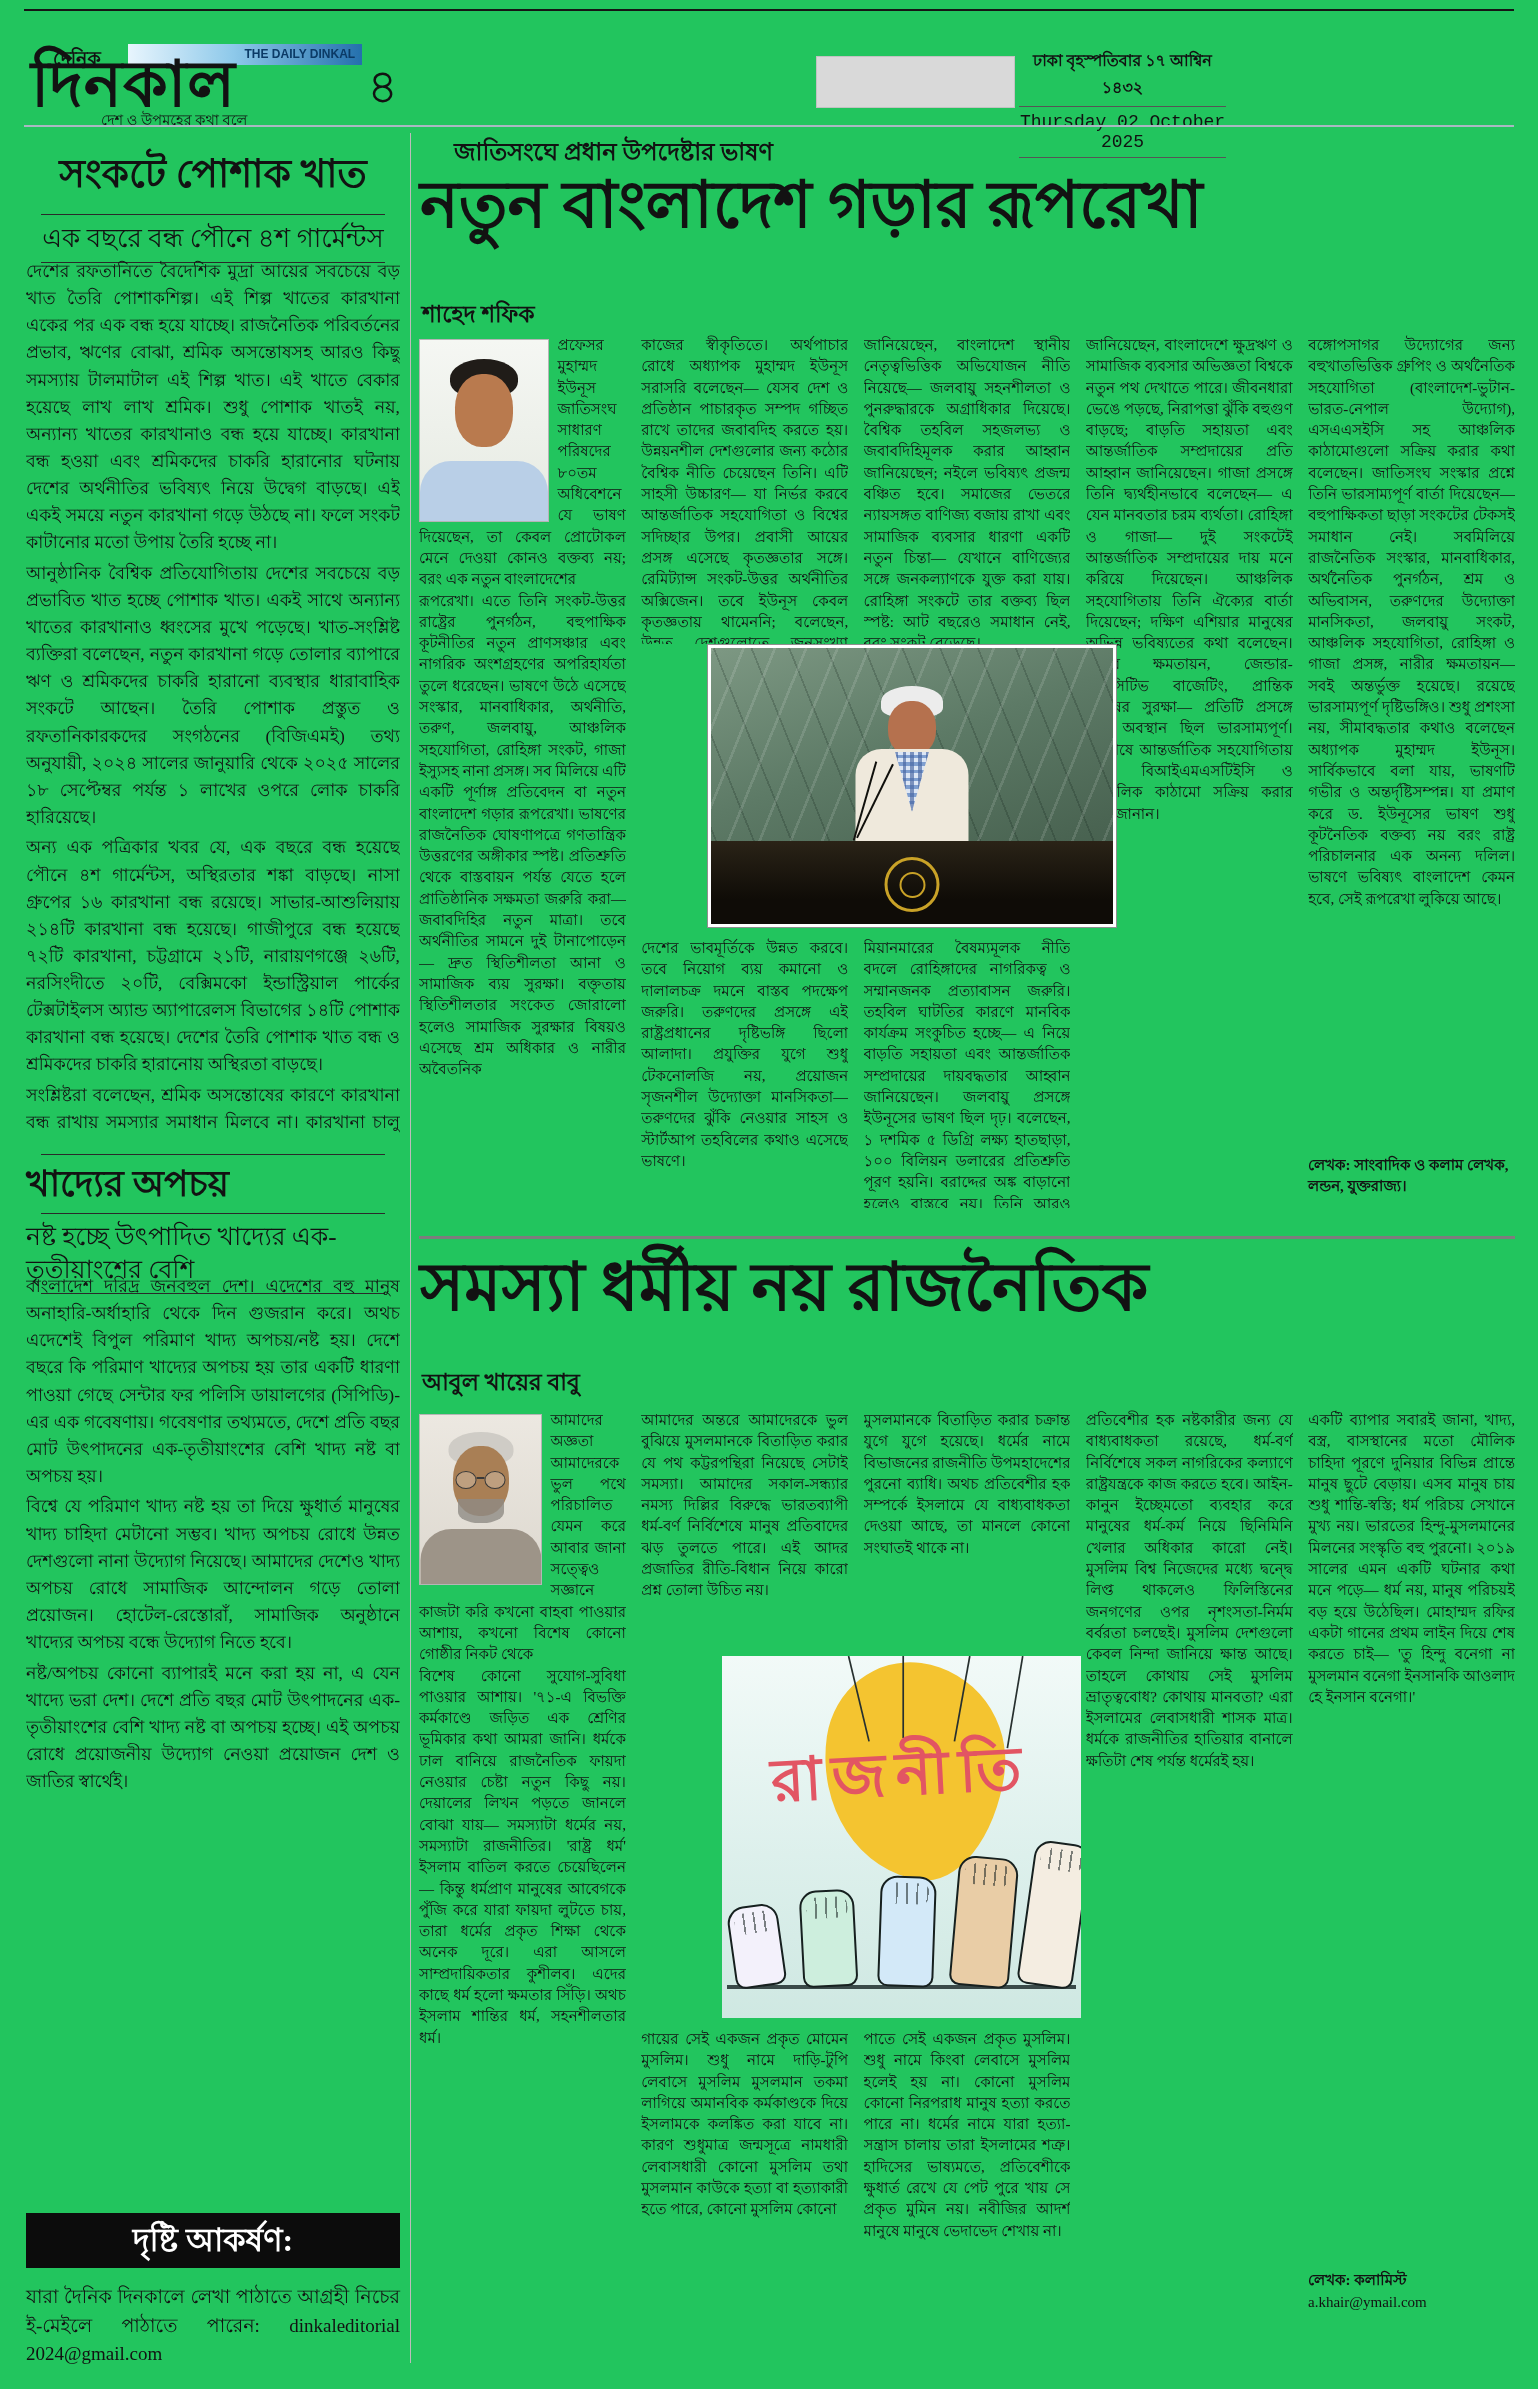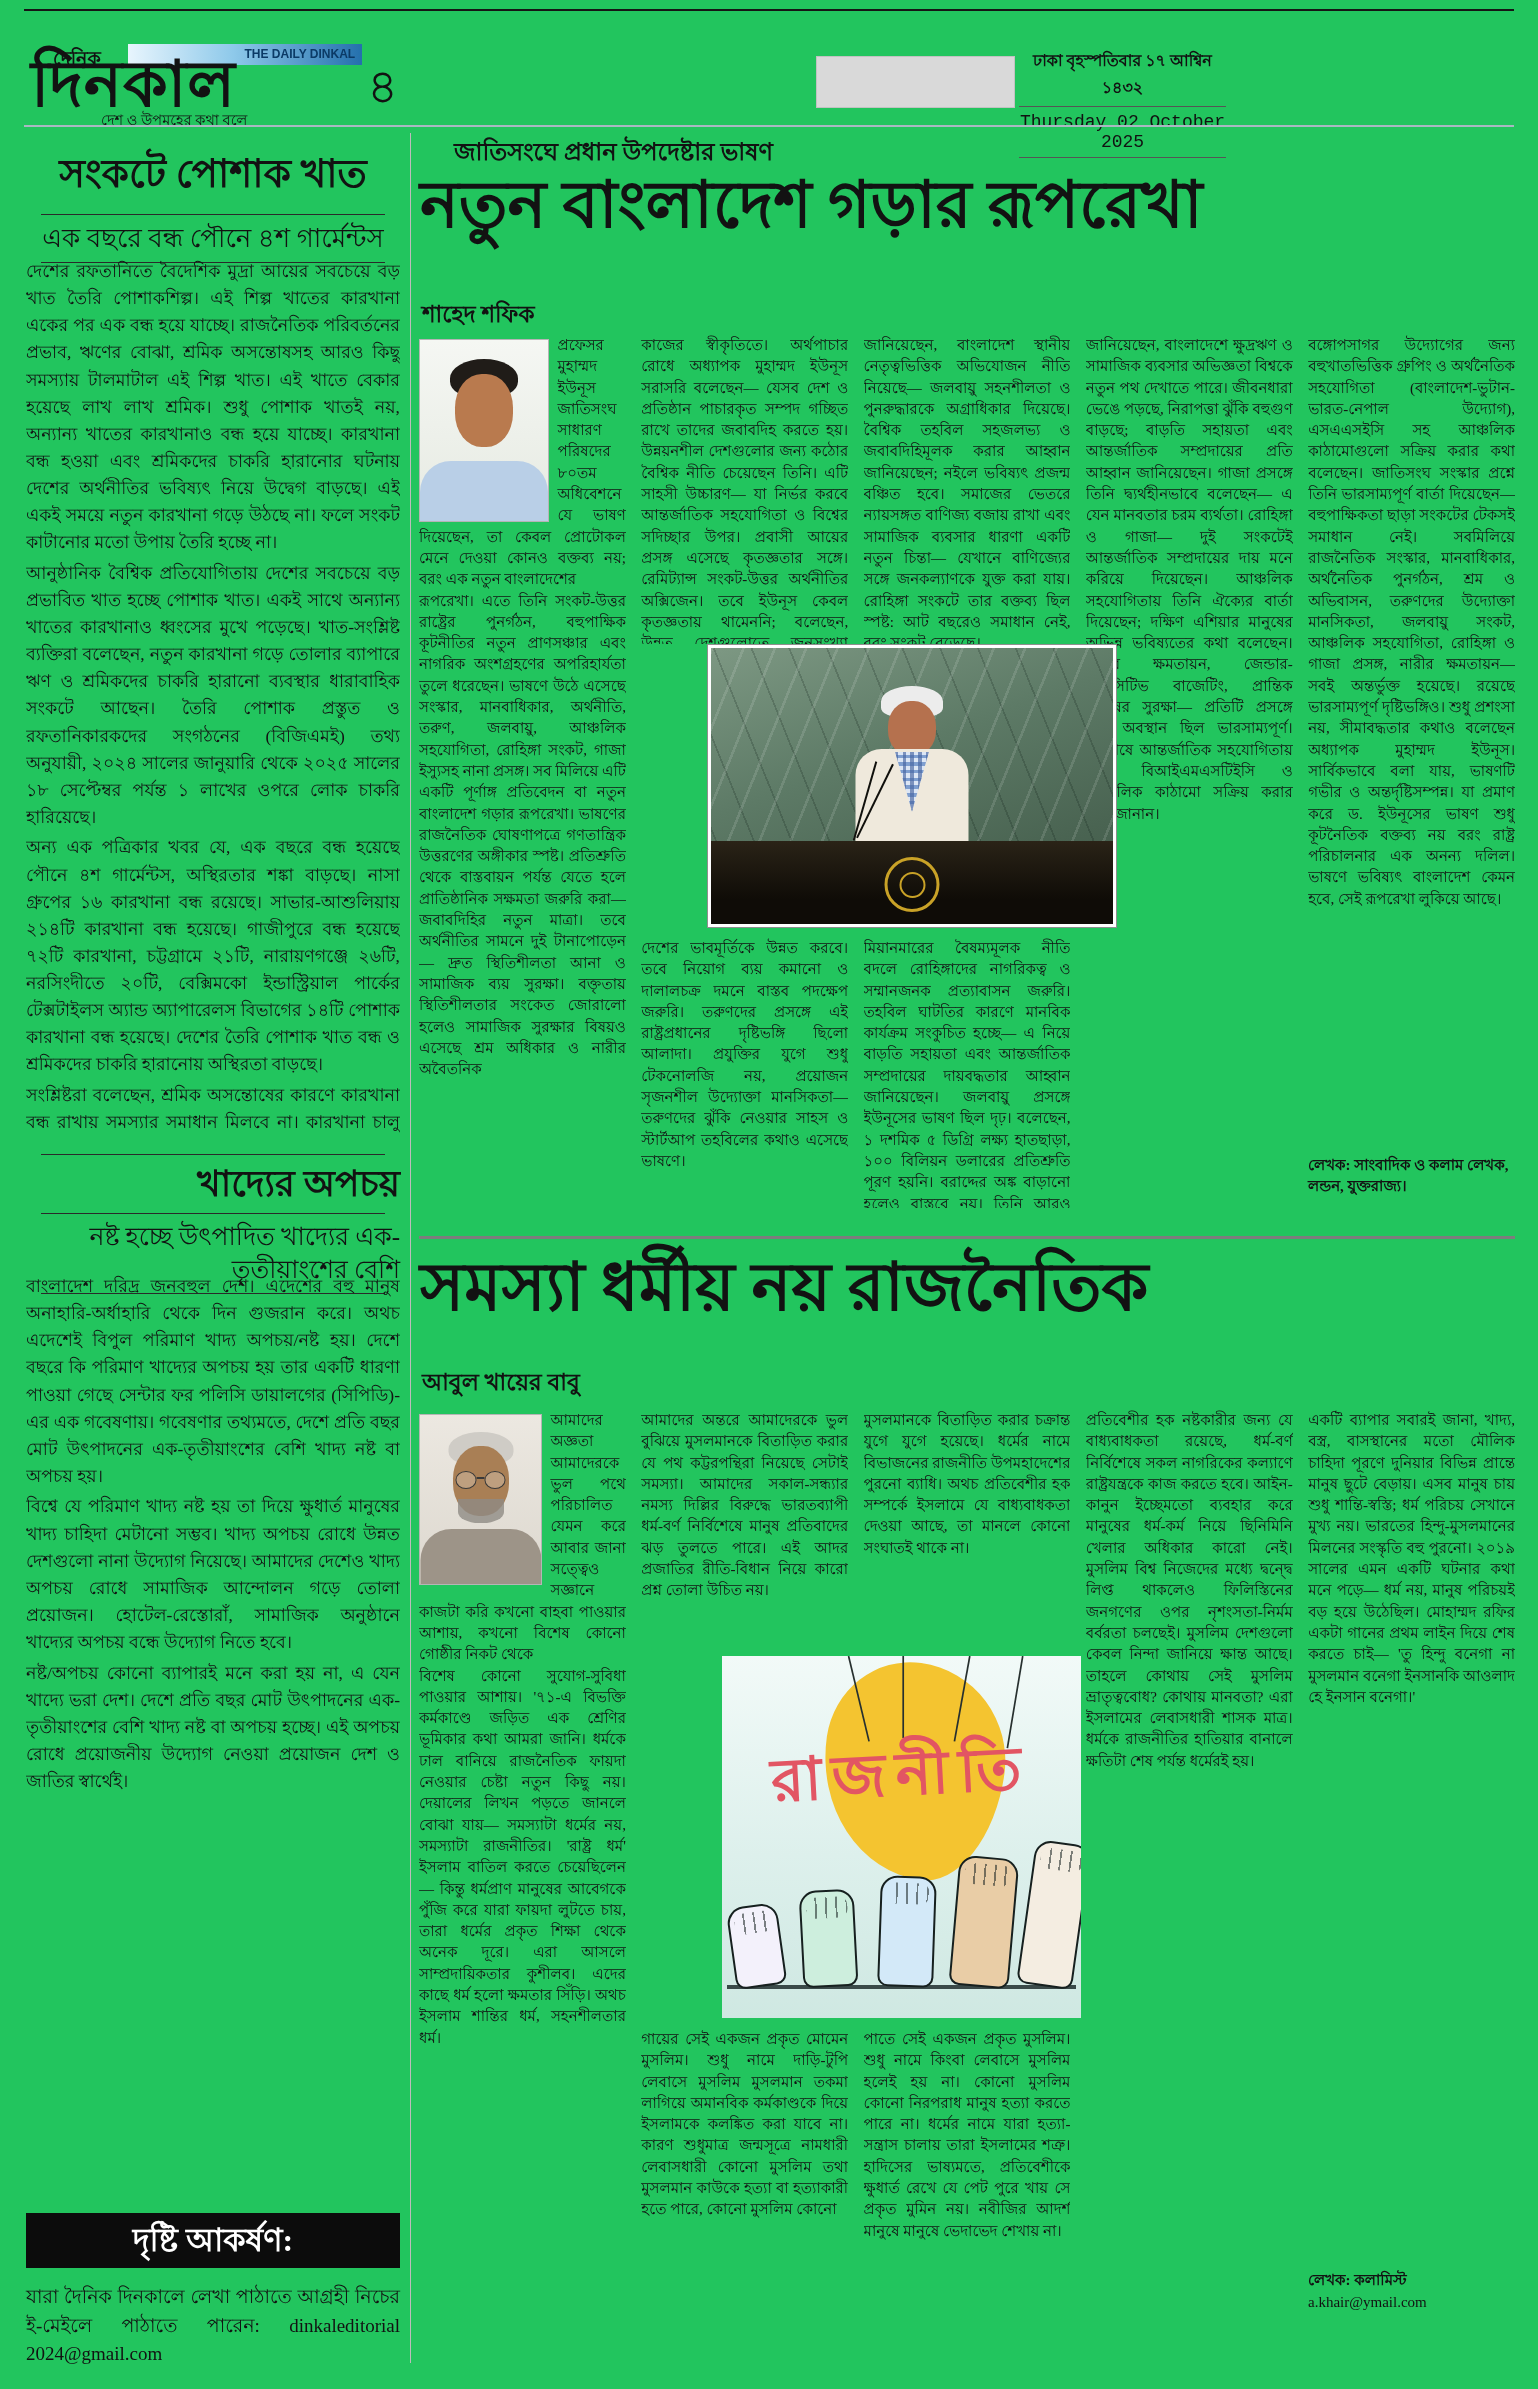--- a/index.html
+++ b/index.html
@@ -26,21 +26,21 @@
 
   
   .sb { position:absolute; left:26px; width:374px; }
   .sb-head-a { top:135px; text-align:center; }
   .sb-h1 { font-size:39px; font-weight:bold; margin:16px; line-height:1.2; }
   .sb-rule { height:0; border:0; border-top:1.7px solid #2a2a2a; margin:6.8px 15.4px; }
   .sb-h2 { font-size:26px; font-weight:normal; margin:0; line-height:1.3; }
   .sb-body { font-size:17.5px; line-height:1.55; text-align:justify; overflow:hidden; }
   .sb-body p { margin:0 0 3.4px 0; }
   .sb-body-a { top:258px; height:880px; }
-  .sb-head-c { top:1147px; text-align:right; }
+  .sb-head-c { top:1147px; text-align:left; }
   .sb-h1c { font-size:36px; font-weight:bold; margin:0; line-height:1.25; }
   .sb-h2c { font-size:25px; font-weight:normal; margin:0; line-height:1.3; }
   .sb-body-c { top:1273px; height:923px; }
   .attention-box { position:absolute; left:26px; top:2213px; width:374px; height:55px; background:#0c0c0c;
                    color:#fff; font-size:32px; font-weight:bold; text-align:center; line-height:55px; }
   .attention-note { position:absolute; left:26px; top:2283px; width:374px; font-size:19px; line-height:1.5; text-align:justify; }
   .v-divider { position:absolute; left:410px; top:133px; width:0.9px; height:2230px; background:#bcbcbc; }
 
   
   .kicker { position:absolute; left:422px; top:133px; font-size:24px; font-weight:bold;margin-left:32px; }

